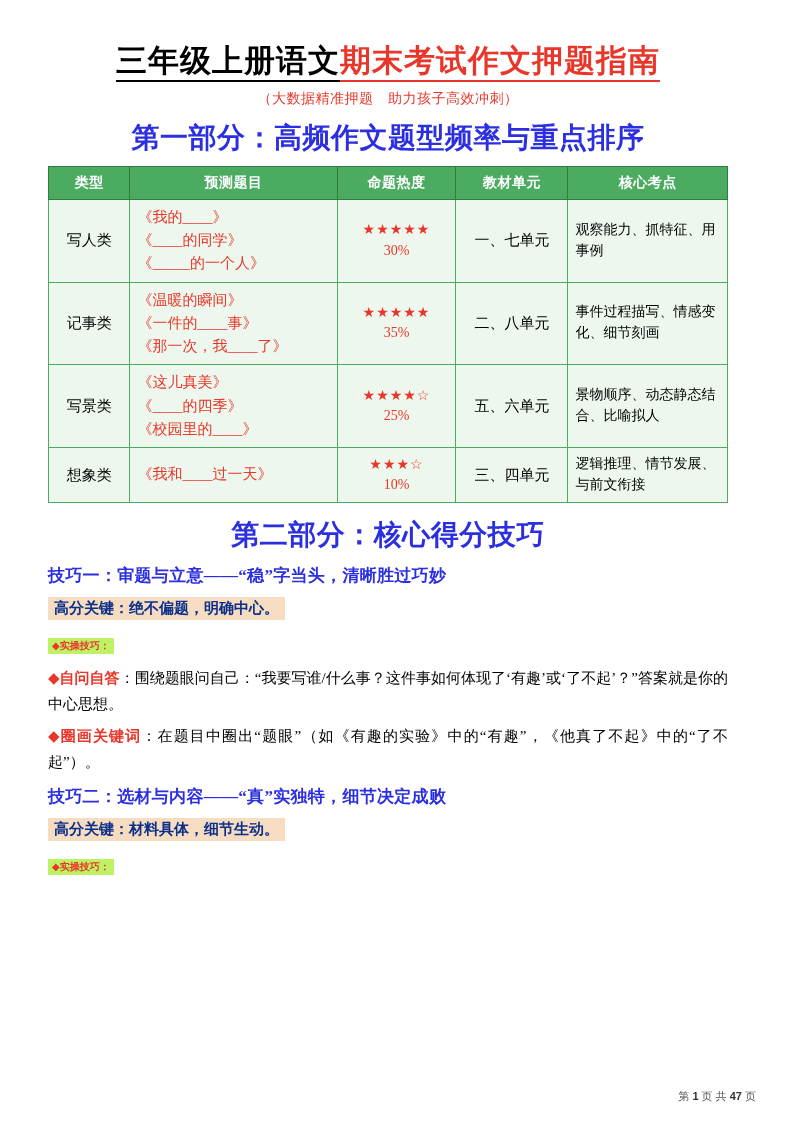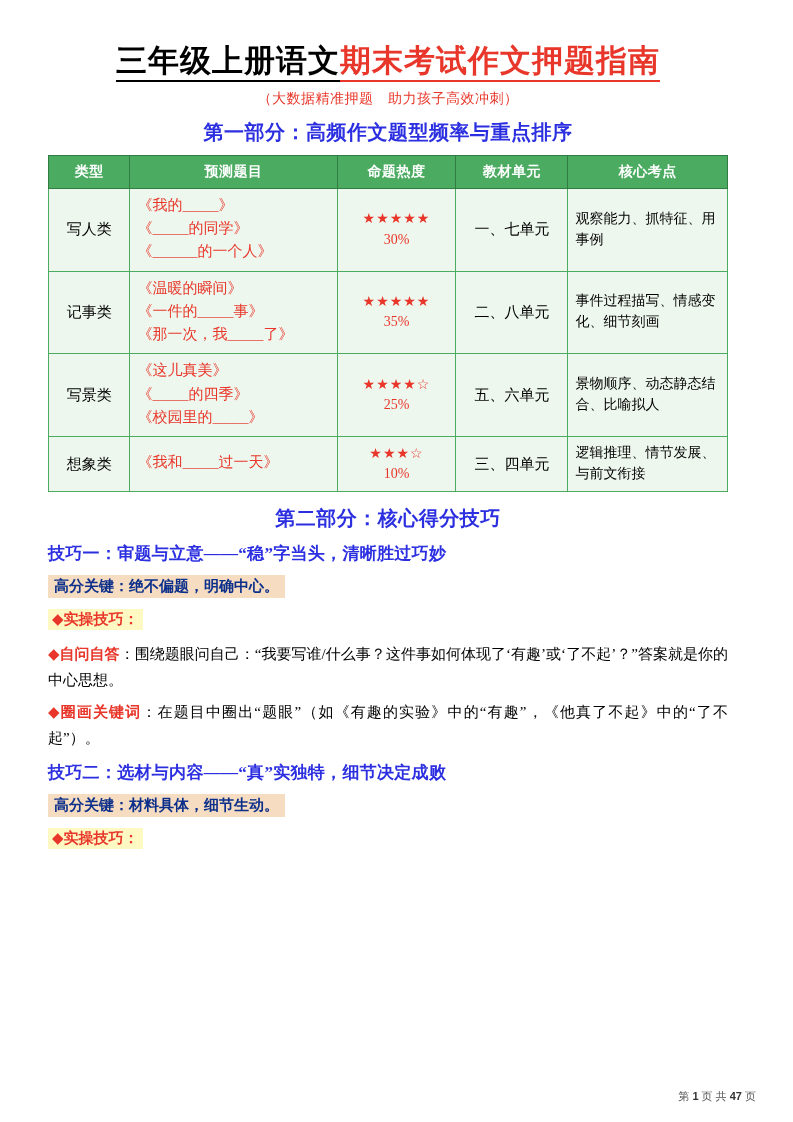--- a/index.html
+++ b/index.html
@@ -48,21 +48,21 @@
     font-size: 14px;
     margin-top: 9px;
     letter-spacing: 0.5px;
   }
 
   
   .section-heading {
     text-align: center;
     color: #2b2fe0;
     font-weight: bold;
-    font-size: 20px;
+    font-size: 28px;
     margin: 11px 0 9px 0;
     letter-spacing: 0.5px;
   }
   .section-heading.part2 {
     margin-top: 13px;
     margin-bottom: 7px;
   }
 
   
   table.ya-table {
@@ -97,21 +97,21 @@
     text-align: center;
     color: #000000;
     font-size: 15px;
   }
   td.cell-topics {
     color: #e8372a;
     font-size: 15px;
     line-height: 1.55;
     padding-left: 14px;
   }
-  td.cell-topics div { white-space: nowrap; font-family: Liberation Mono, monospace; }
+  td.cell-topics div { white-space: nowrap; }
   td.cell-heat {
     text-align: center;
     color: #e8372a;
     line-height: 1.45;
   }
   .stars { font-size: 14px; letter-spacing: 1px; }
   .pct { font-size: 14px; }
   td.cell-unit {
     text-align: center;
     font-size: 15px;
@@ -136,26 +136,26 @@
     display: inline-block;
     background: #f6dcc0;
     color: #0b2f8a;
     font-weight: bold;
     font-size: 15px;
     padding: 2px 6px;
     margin: 2px 0 8px 0;
   }
   .hl-yellow {
     display: inline-block;
-    background: #fef9c3;
-    color: #e8372a;
-    font-weight: bold;
-    font-size: 15px;
+    background: #bef264;
+    color: #e8372a;
+    font-weight: bold;
+    font-size: 10px;
     padding: 1px 4px;
-    margin: 3px 0 6px 0;
+    margin: 10px 0 6px 0;
   }
   .body-line {
     font-size: 15px;
     line-height: 1.75;
     margin: 5px 0 5px 0;
     text-align: justify;
   }
   .body-line .bullet {
     color: #e8372a;
     font-weight: bold;

